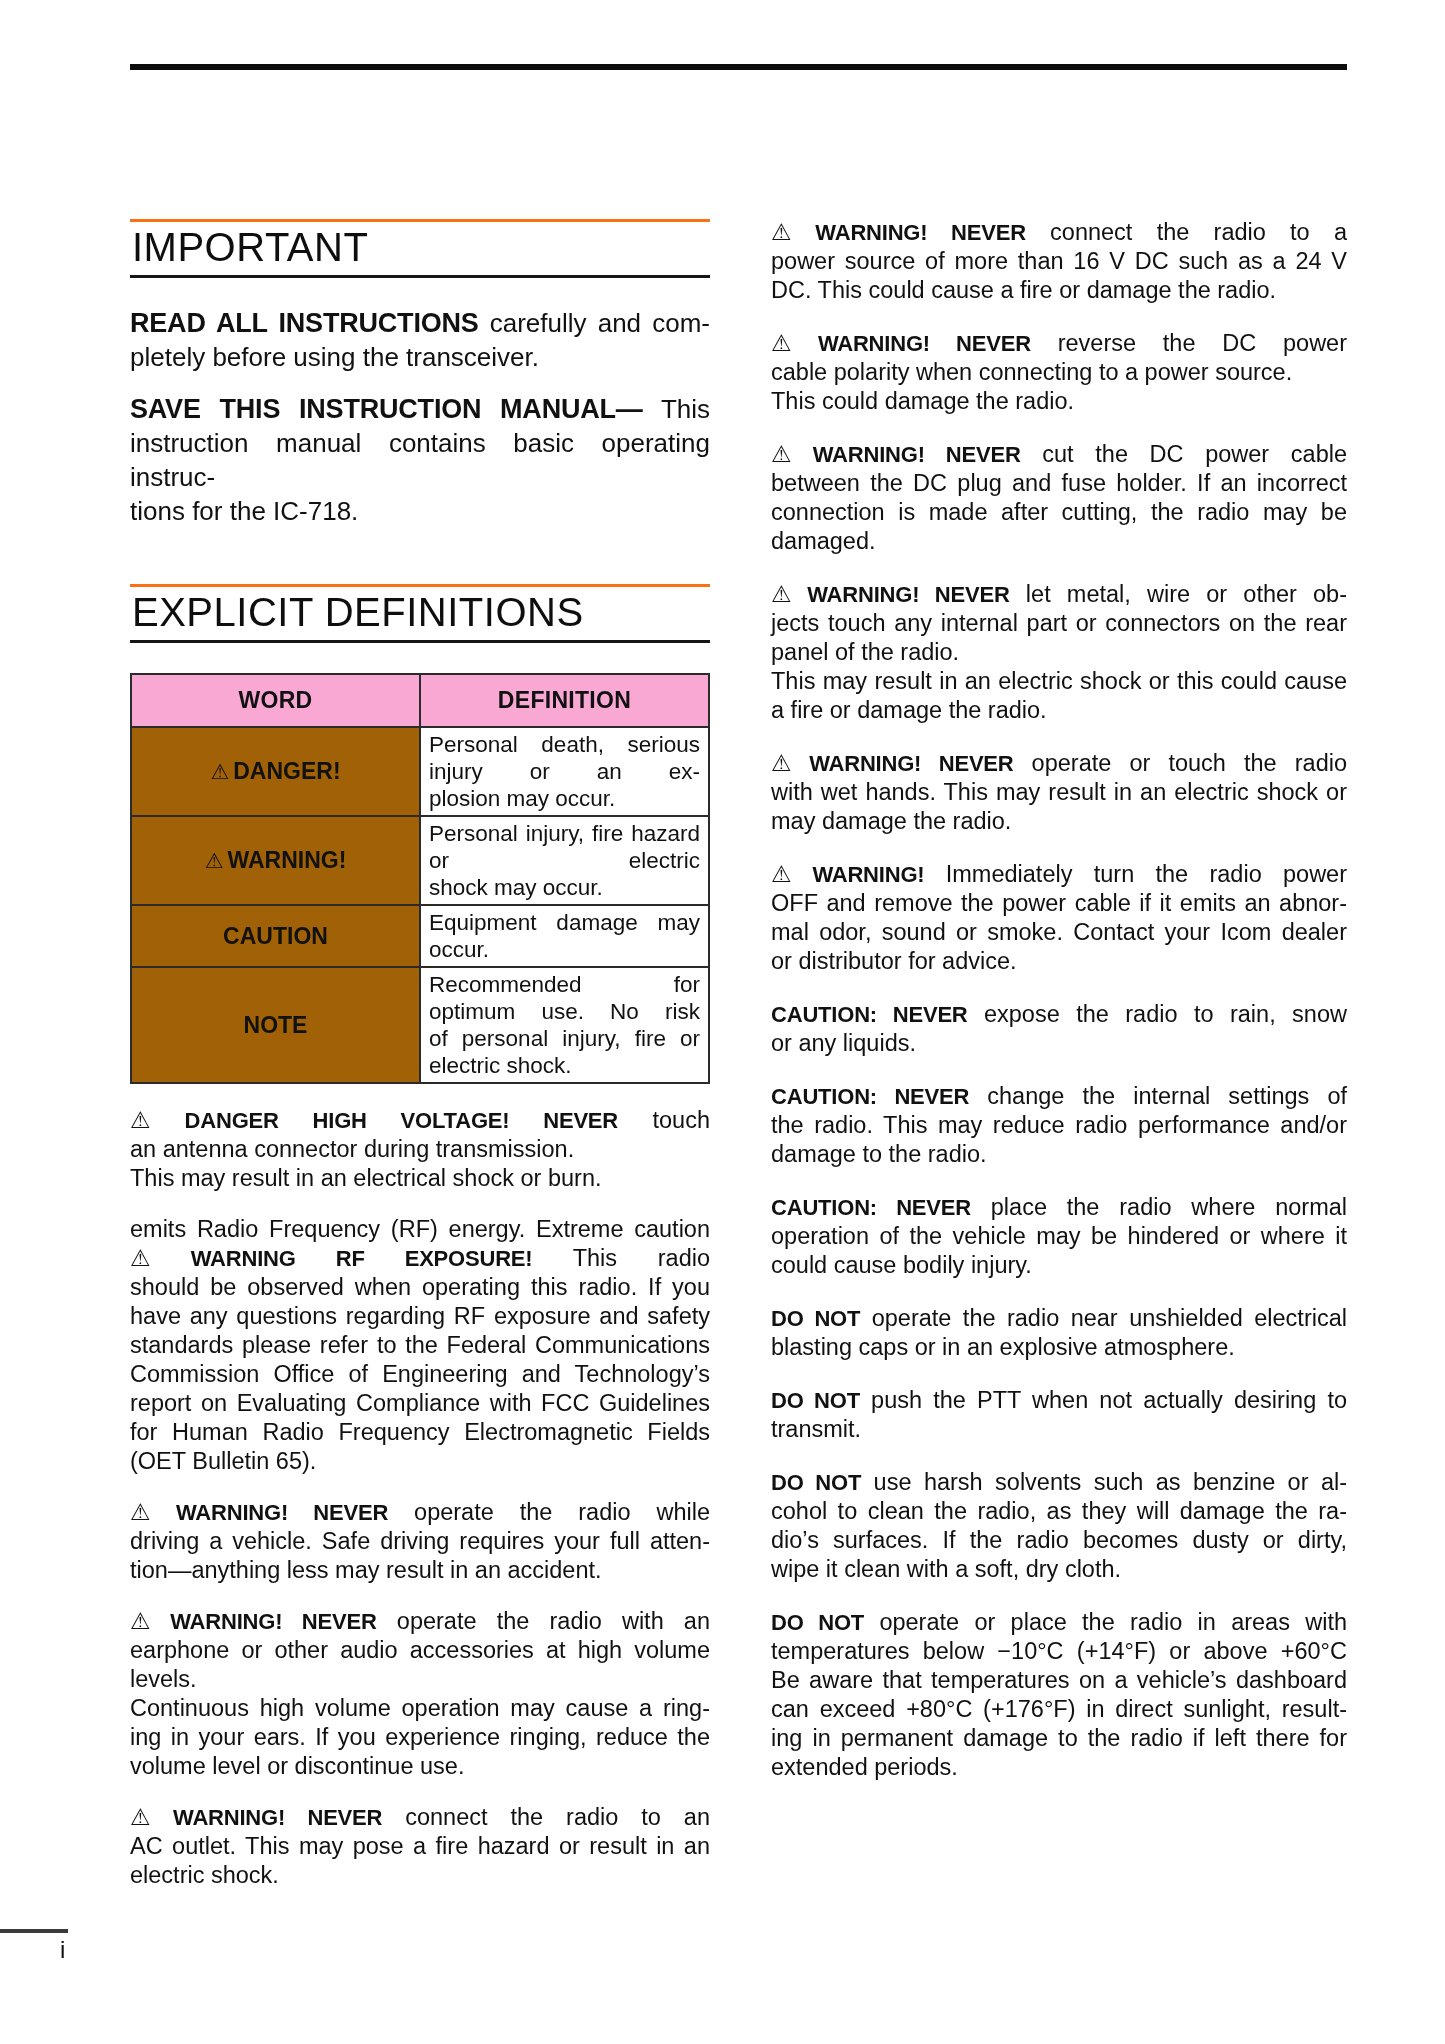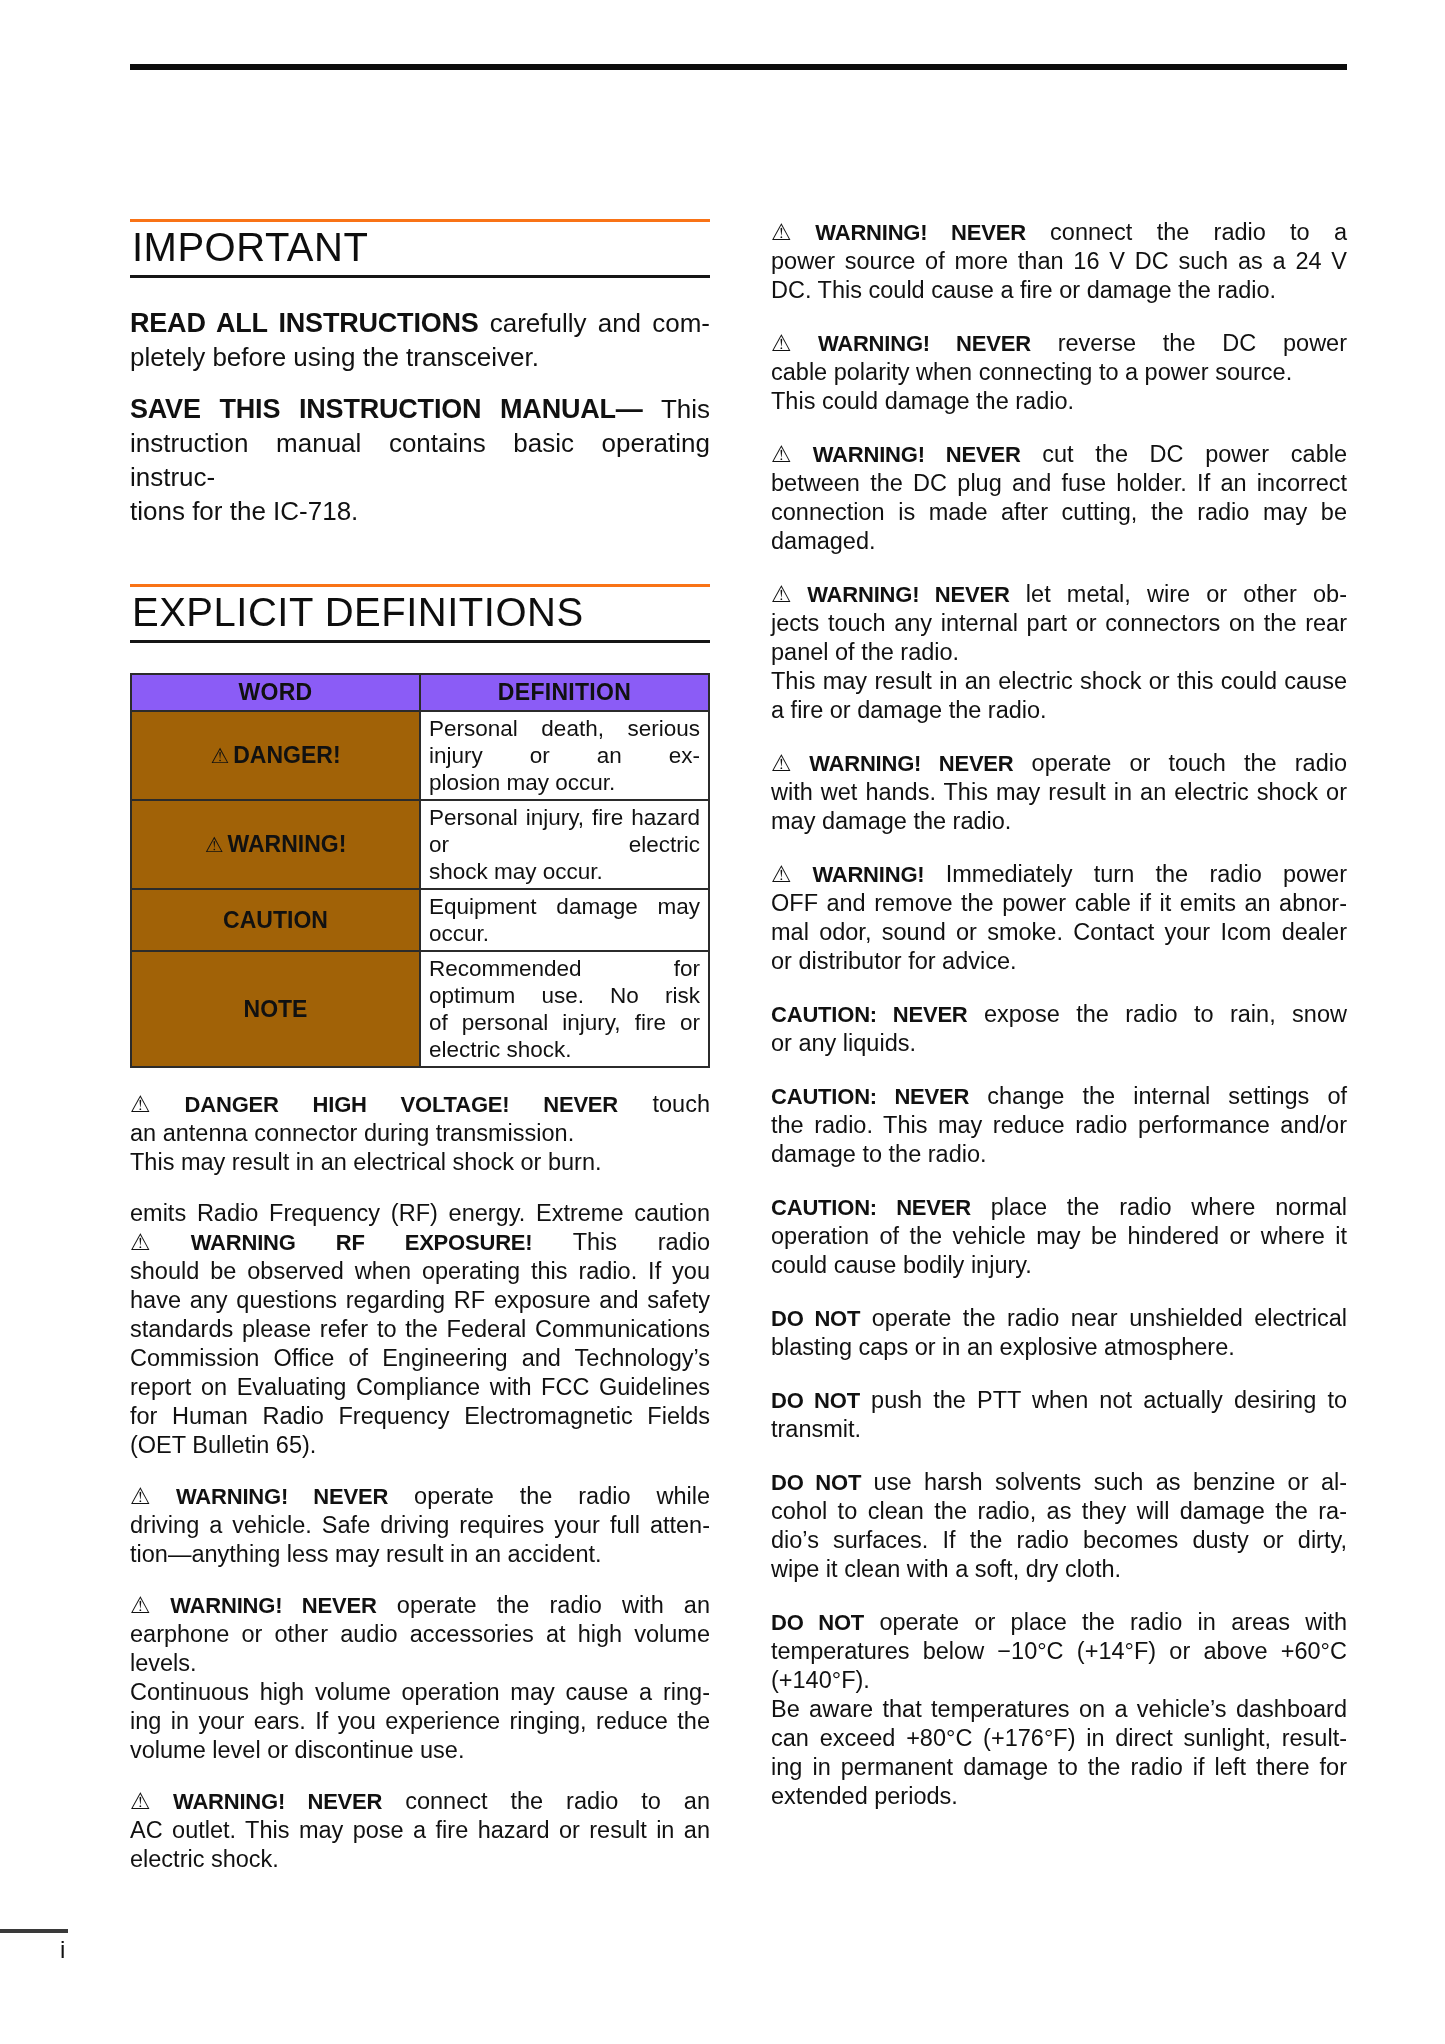--- a/index.html
+++ b/index.html
@@ -28,21 +28,21 @@
   .rpara{margin-top:24px;}
   .rpara:first-child{margin-top:0;}
   .lpara:first-child{margin-top:22px;}
   .pline{text-align:justify;text-align-last:justify;}
   .pline.last,.pline.nostretch{text-align-last:left;}
   .lead{font-weight:bold;font-size:22px;letter-spacing:-0.2px;white-space:nowrap;}
   .tri{font-family:"DejaVu Sans",sans-serif;font-weight:400;font-size:23px;padding-right:6px;}
   table.defs{border-collapse:collapse;width:580px;margin-top:30px;table-layout:fixed;}
   table.defs th,table.defs td{border:2px solid #2b2b2b;}
   table.defs th{
-    background:#8b5cf6;font-size:23px;padding:4px 0;letter-spacing:0.3px;
+    background:#f9a8d4;font-size:23px;padding:12px 0;letter-spacing:0.3px;
   }
   td.word{
     background:#a16207;text-align:center;font-weight:bold;font-size:23px;
     width:172px;vertical-align:middle;
   }
   td.word .tri{font-size:21px;padding-right:4px;}
   td.def{padding:3px 8px;font-size:22.5px;background:#fff;}
   td.def .pline{line-height:27px;}
   .footer-rule{position:absolute;left:0;top:1929px;width:68px;height:4px;background:#3a3a3a;}
   .page-num{position:absolute;left:60px;top:1936px;font-size:24px;color:#111;}
@@ -207,21 +207,20 @@
         </div>
         <div class="para rpara">
           <div class="pline"><span class="lead">DO NOT</span> use harsh solvents such as benzine or al-</div>
           <div class="pline">cohol to clean the radio, as they will damage the ra-</div>
           <div class="pline">dio’s surfaces. If the radio becomes dusty or dirty,</div>
           <div class="pline last">wipe it clean with a soft, dry cloth.</div>
         </div>
         <div class="para rpara">
           <div class="pline"><span class="lead">DO NOT</span> operate or place the radio in areas with</div>
           <div class="pline">temperatures below −10°C (+14°F) or above +60°C</div>
-          <div class="pline nostretch">(+140°F).</div>
           <div class="pline">Be aware that temperatures on a vehicle’s dashboard</div>
           <div class="pline">can exceed +80°C (+176°F) in direct sunlight, result-</div>
           <div class="pline">ing in permanent damage to the radio if left there for</div>
           <div class="pline last">extended periods.</div>
         </div>
       </div>
   </div>
 
   <div class="footer-rule"></div>
   <div class="page-num">i</div>

